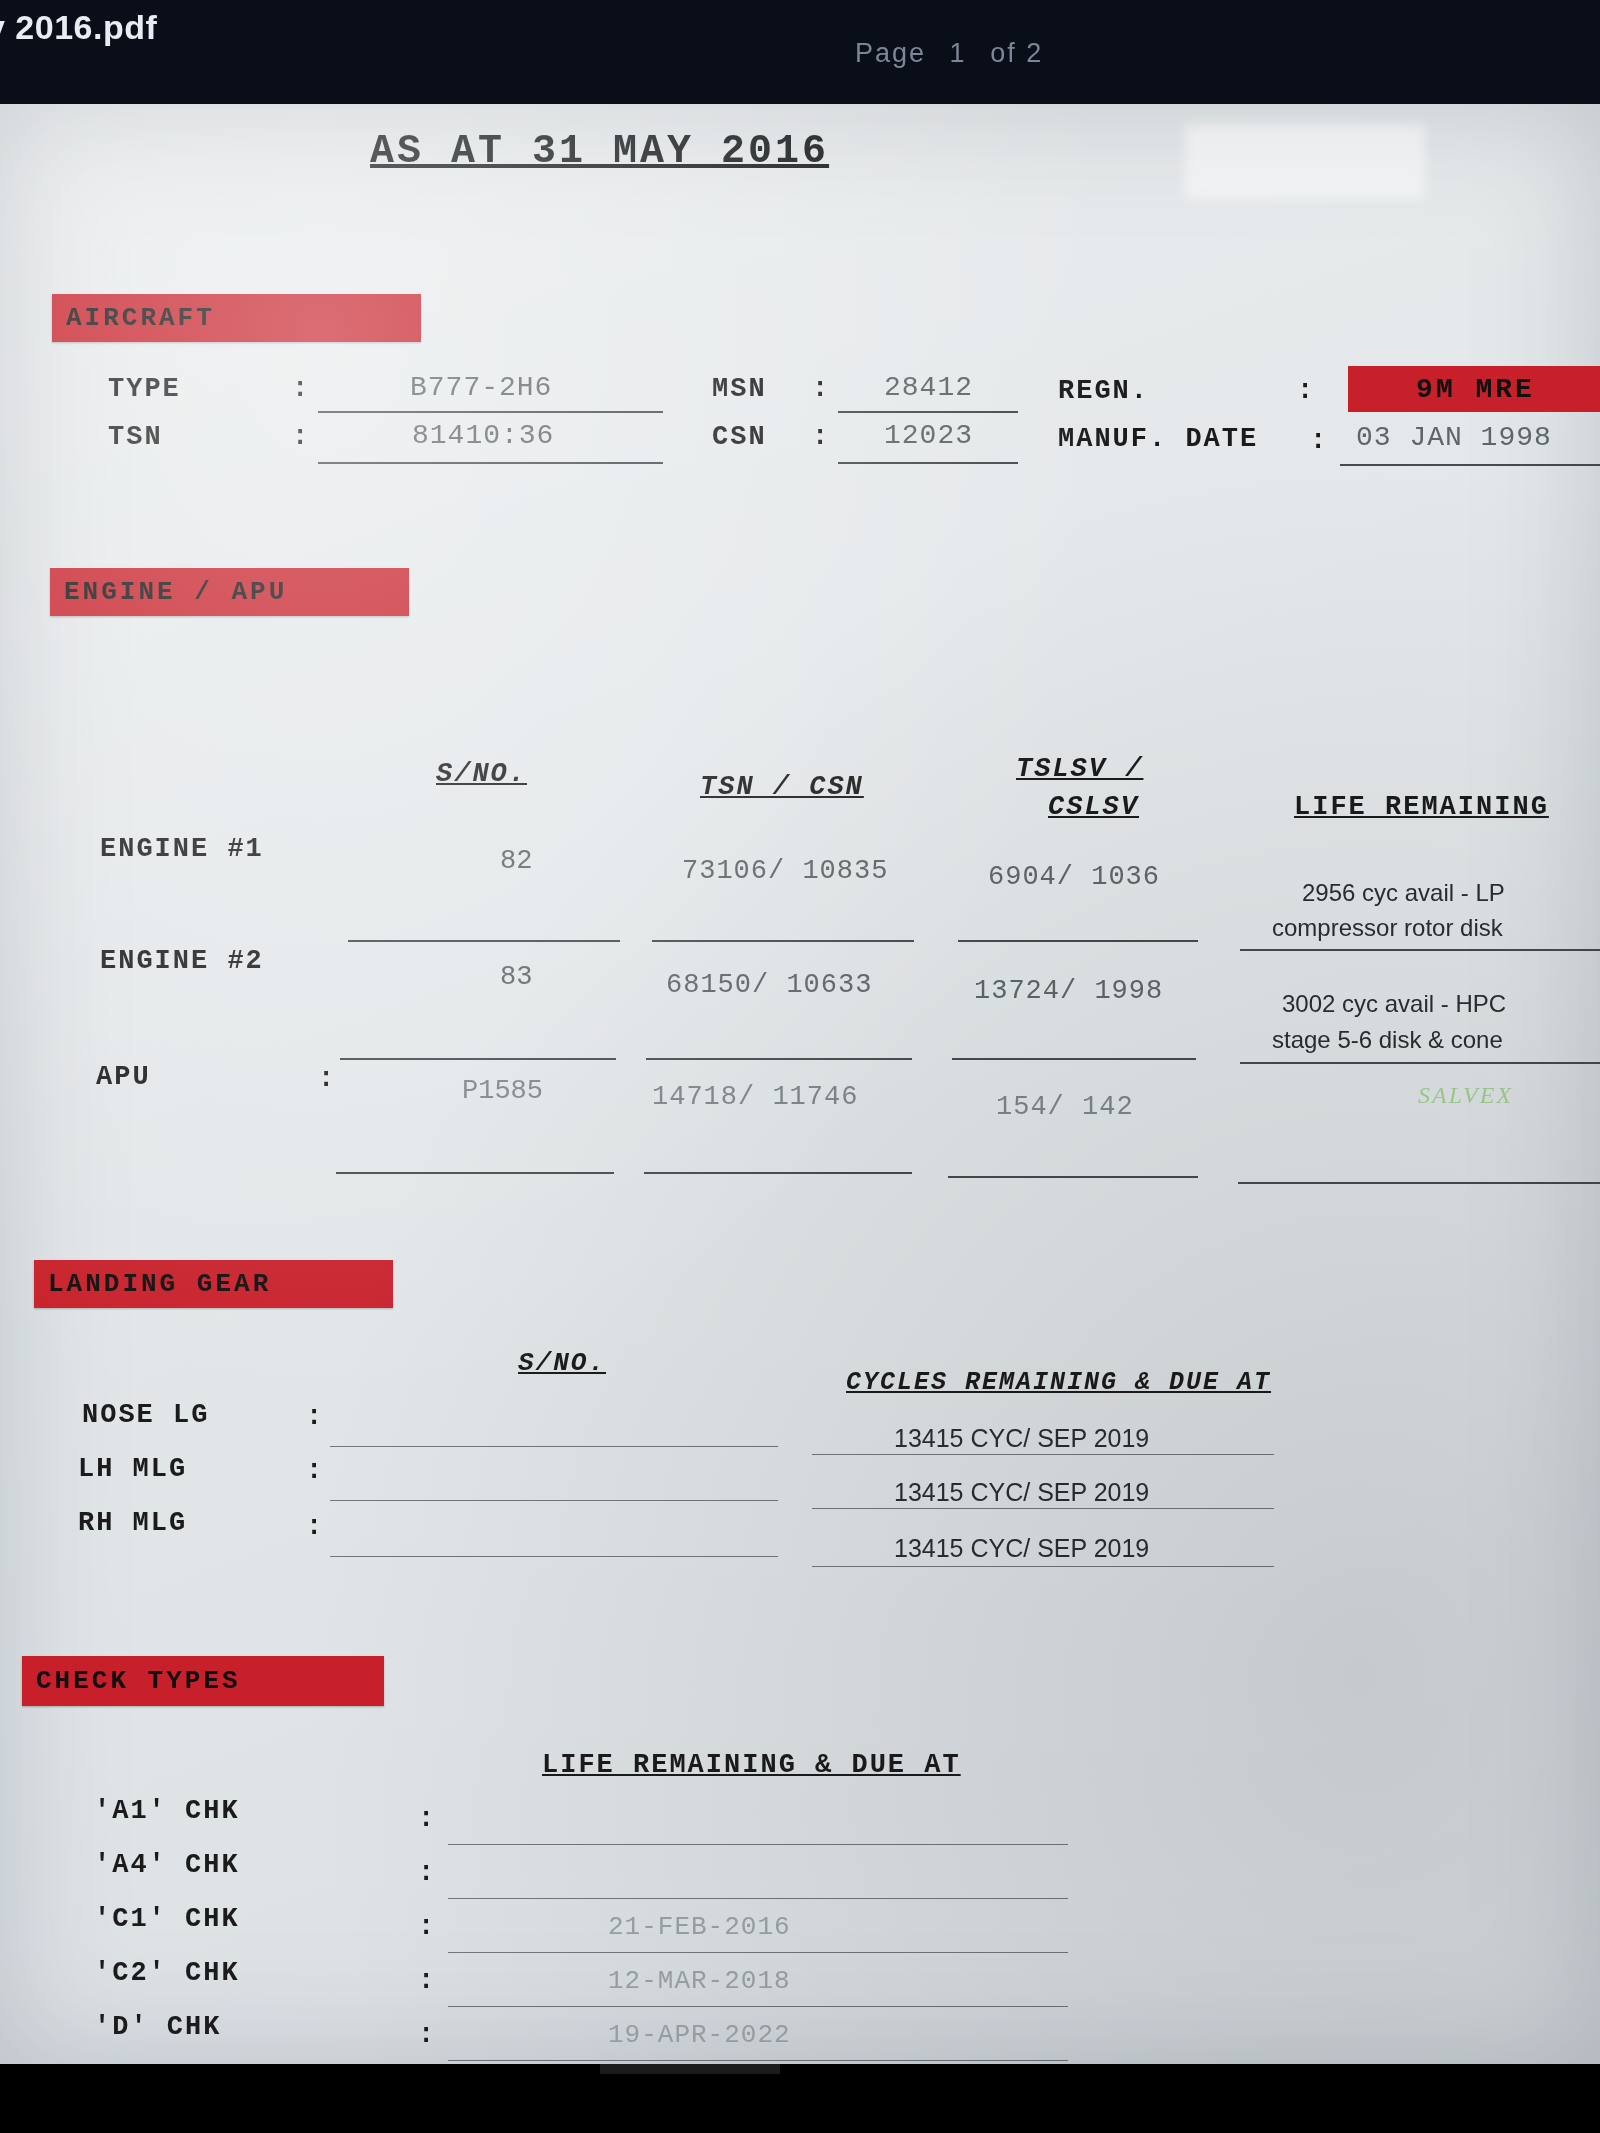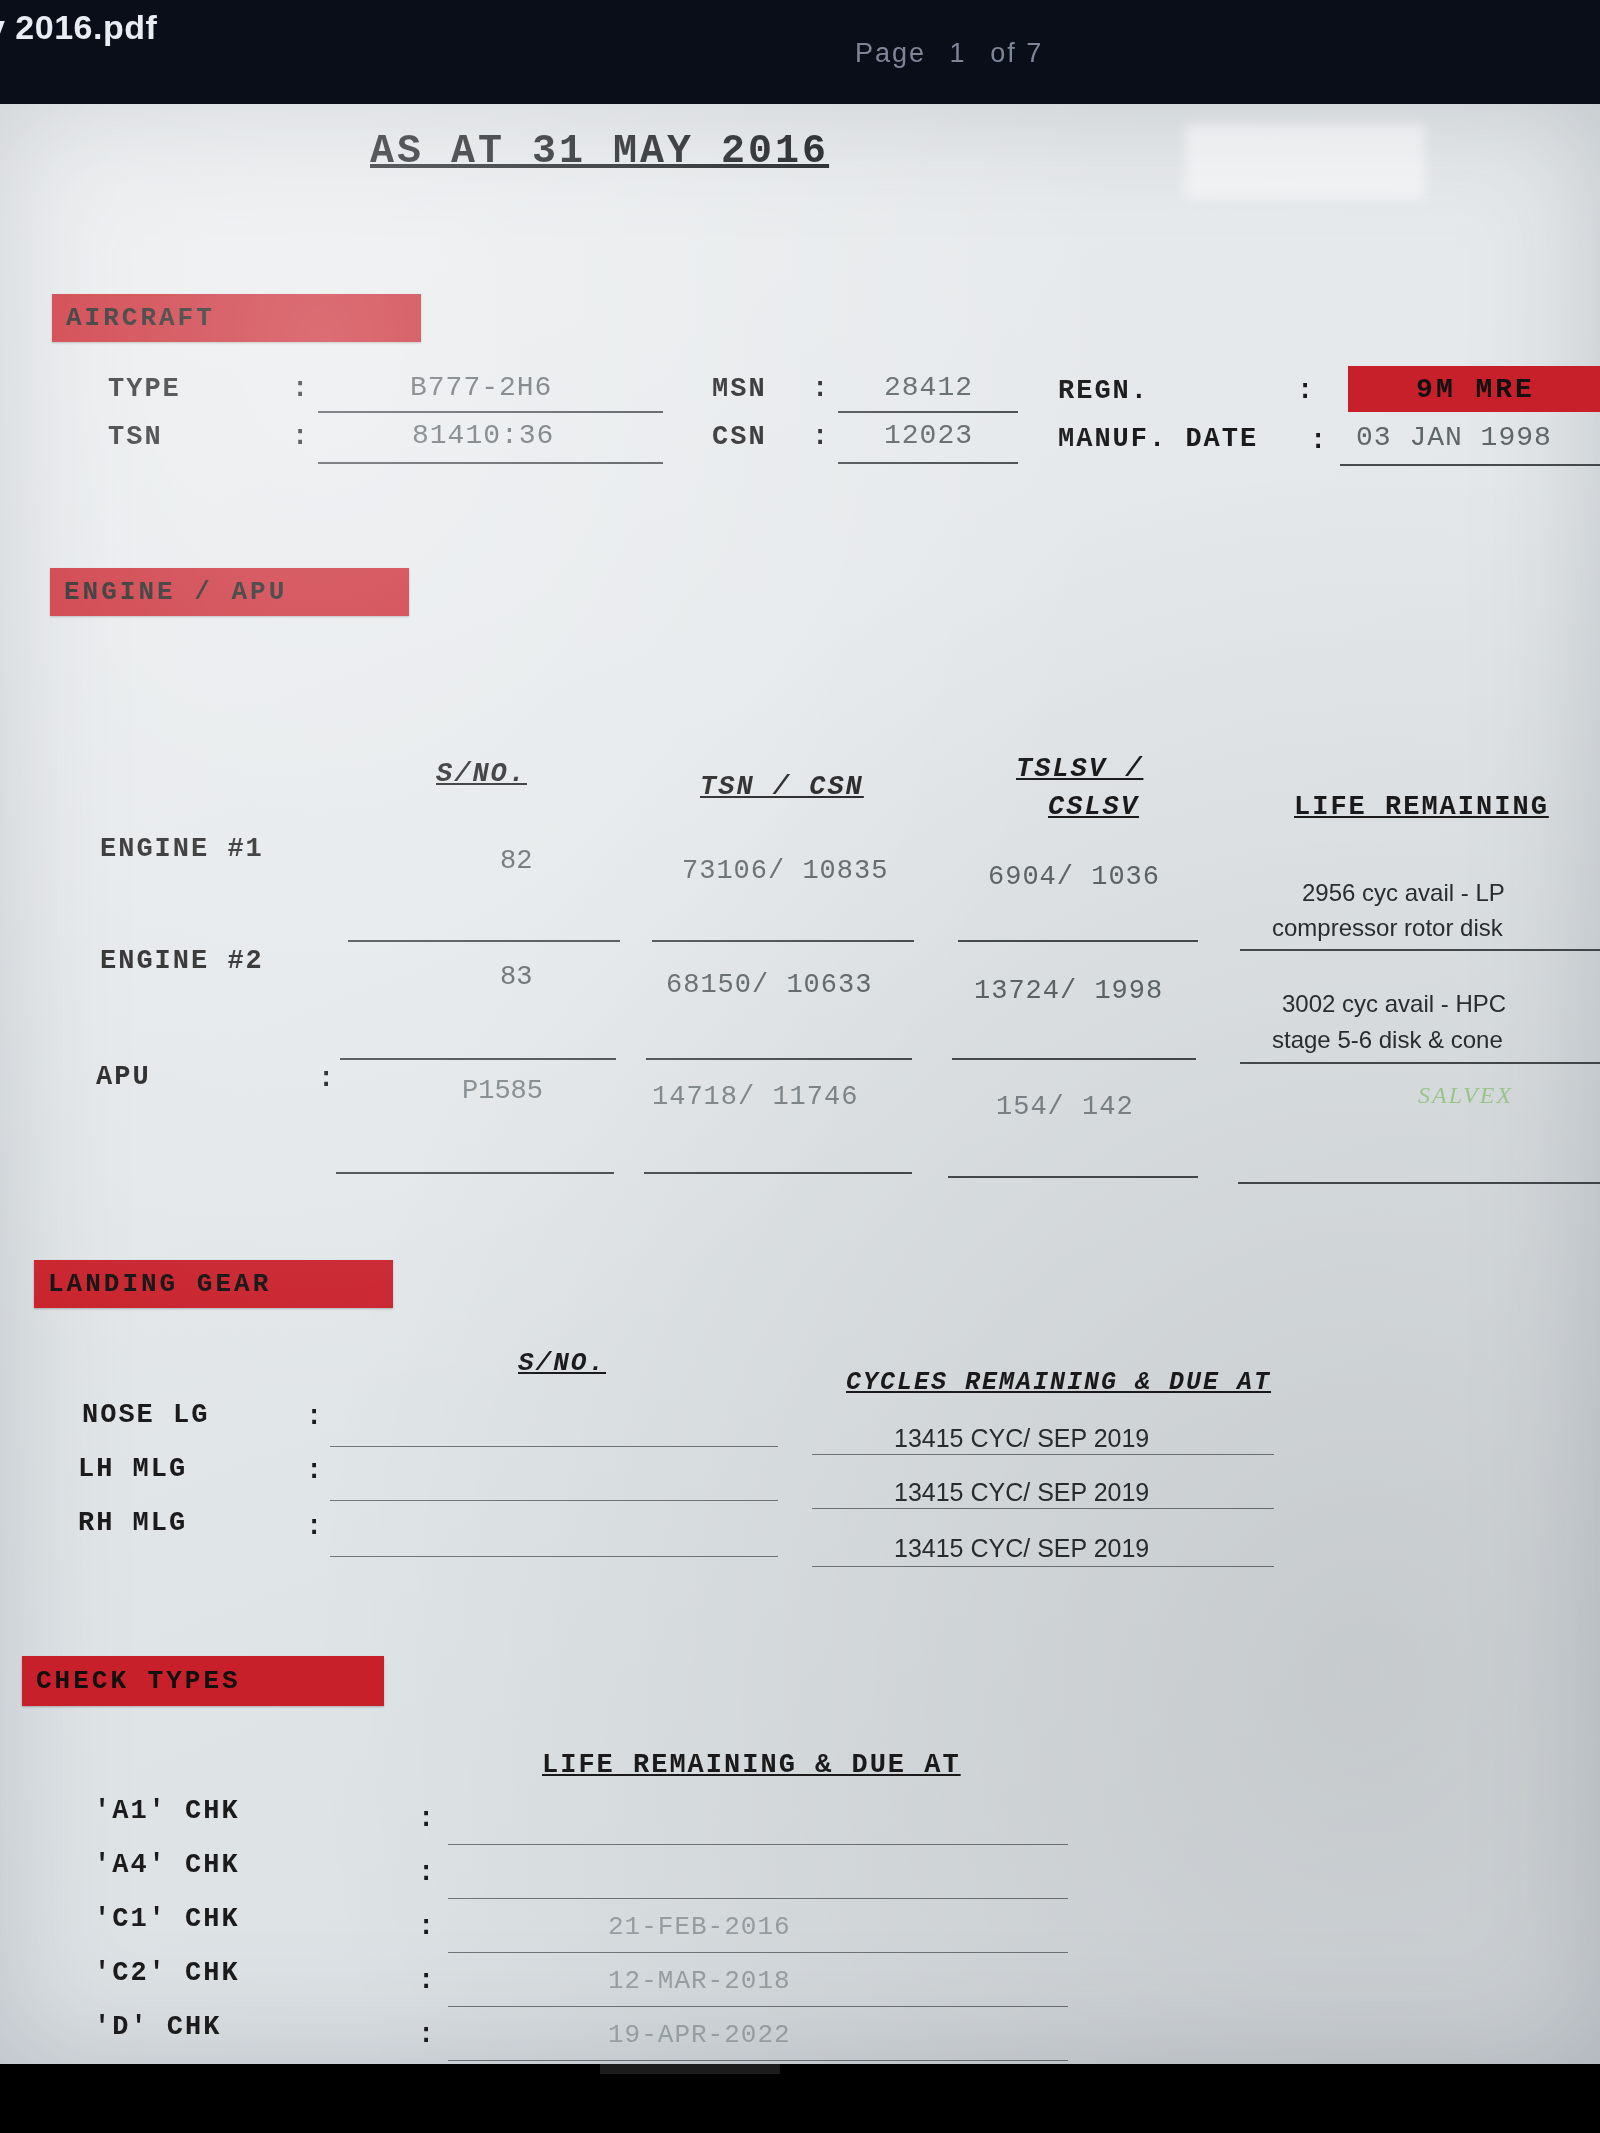--- a/index.html
+++ b/index.html
@@ -147,21 +147,21 @@
   }
 </style>
 </head>
 <body>
 
 <div class="viewer-bar">
   <div class="viewer-title">y 2016.pdf</div>
   <div class="viewer-page">
     <span>Page</span>
     <span>1</span>
-    <span>of 7</span>
+    <span>of 2</span>
   </div>
 </div>
 
 <div class="paper">
 
   <div style="position:absolute;left:1185px;top:20px;width:240px;height:75px;background:rgba(255,255,255,0.45);filter:blur(6px);"></div>
 
   <div class="t doc-title mono">AS AT 31 MAY 2016</div>
 
   <div class="banner" style="left:52px; top:190px; width:355px; height:48px; font-size:26px;">AIRCRAFT</div>

